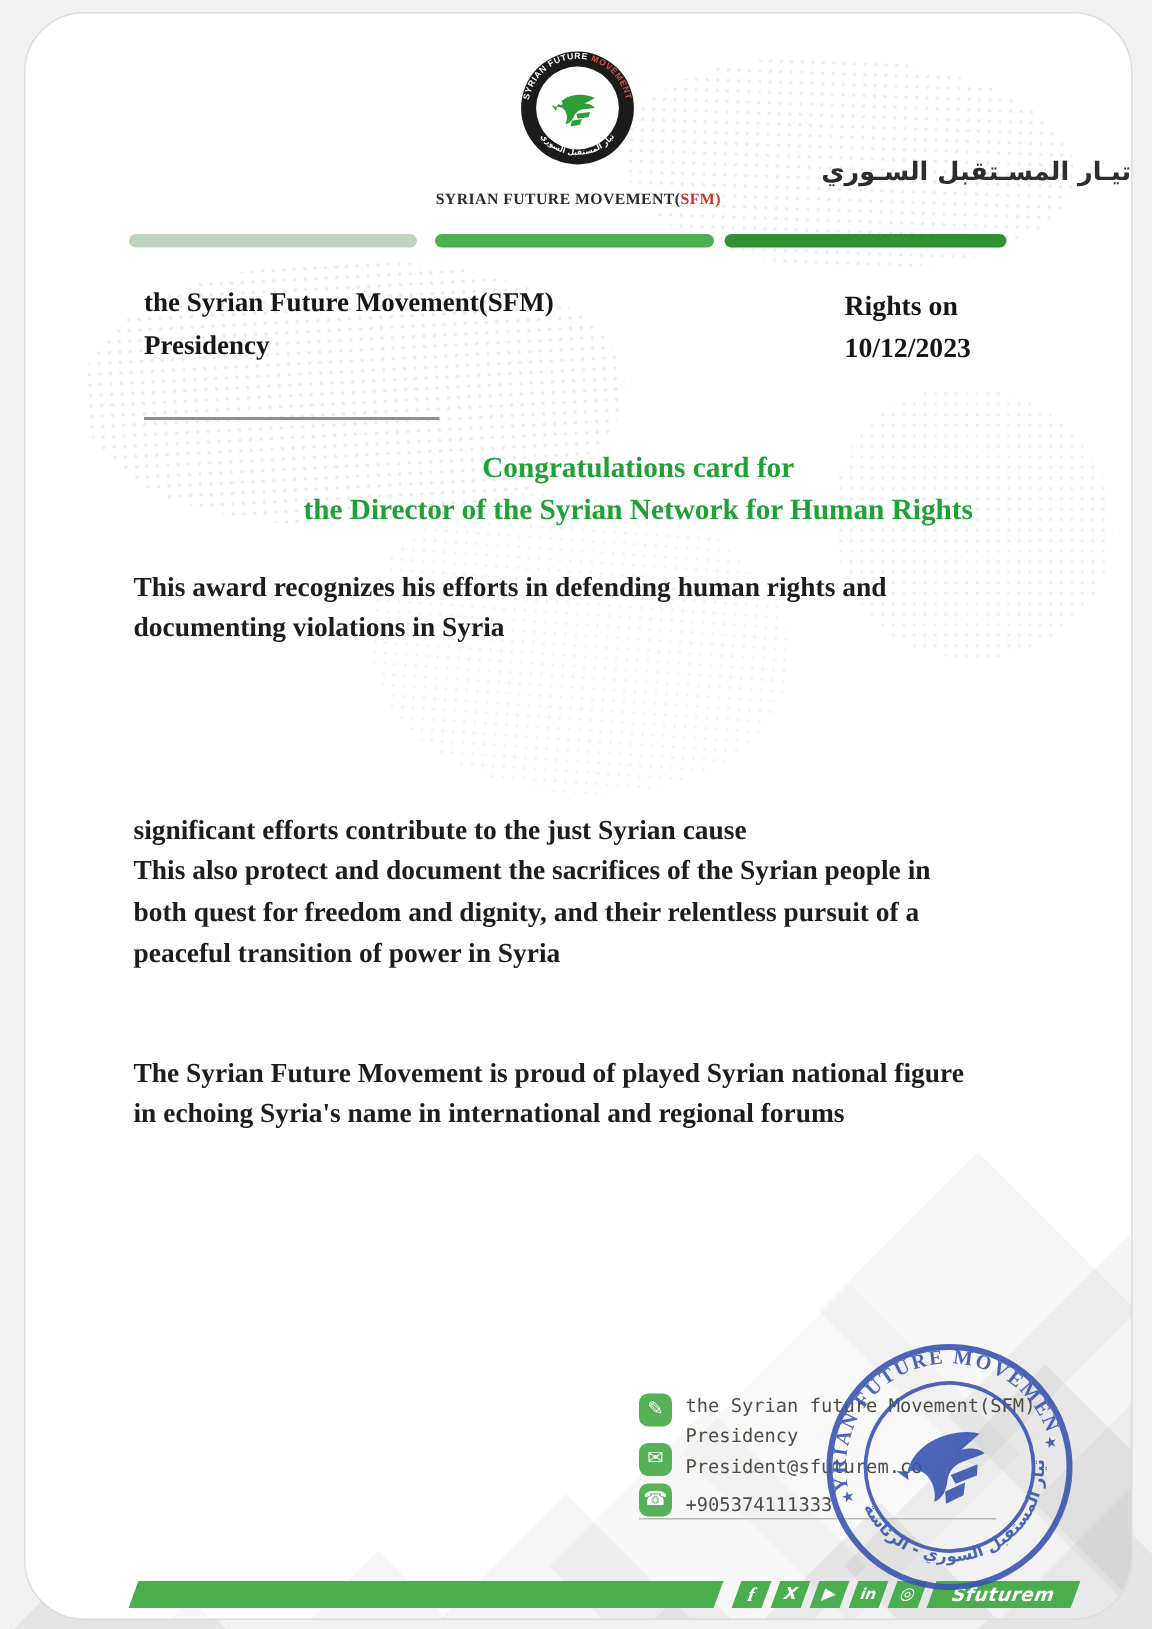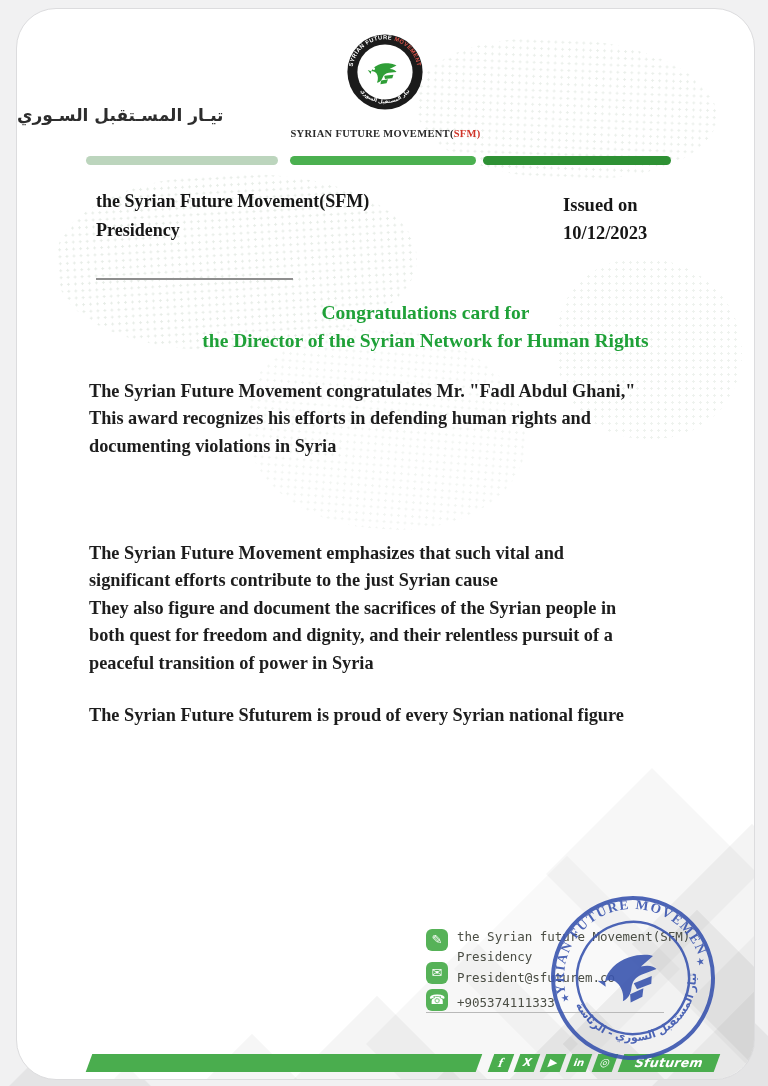--- a/index.html
+++ b/index.html
@@ -18,21 +18,21 @@
   .dots {
     position:absolute;
     background-image: radial-gradient(circle, rgba(125,155,125,0.22) 1px, transparent 1.4px);
     background-size:7px 7px; border-radius:45% 55% 50% 50%;
   }
   
   .dia { position:absolute; transform:rotate(45deg); }
   
   .logo-svg { position:absolute; left:328px; top:23px; width:80px; height:80px; }
   .arabic-name {
-    position:absolute; left:0; top:96px; width:100%; text-align:left;
+    position:absolute; left:0; top:96px; width:100%; text-align:right;
     font-family:"DejaVu Sans", sans-serif; font-weight:bold; font-size:17px; color:#2d2d2d;
     direction:rtl;
   }
   .latin-name {
     position:absolute; left:0; top:119px; width:100%; text-align:center;
     font-family:"Liberation Serif", serif; font-weight:bold; font-size:10.5px;
     letter-spacing:0.3px; color:#2a2a2a;
   }
   .latin-name .sfm { color:#cf3227; }
   
@@ -150,43 +150,42 @@
     <div class="bar bar2"></div>
     <div class="bar bar3"></div>
 
     <div class="hdr z1">
       <div>the Syrian Future Movement(SFM)</div>
       <div>Presidency</div>
     </div>
     <div class="hdr-underline"></div>
 
     <div class="issued z1">
-      <div>Issued on</div>
+      <div>Rights on</div>
       <div>10/12/2023</div>
     </div>
 
     <div class="doc-title z1">
       <div>Congratulations card for</div>
       <div>the Director of the Syrian Network for Human Rights</div>
     </div>
 
     <div class="para p1 z1">
-      <div>The Syrian Future Movement congratulates Mr. "Fadl Abdul Ghani,"</div>
       <div>This award recognizes his efforts in defending human rights and</div>
       <div>documenting violations in Syria</div>
     </div>
     <div class="para p2 z1">
-      <div>The Syrian Future Movement emphasizes that such vital and</div>
       <div>significant efforts contribute to the just Syrian cause</div>
-      <div>They also figure and document the sacrifices of the Syrian people in</div>
+      <div>This also protect and document the sacrifices of the Syrian people in</div>
       <div>both quest for freedom and dignity, and their relentless pursuit of a</div>
       <div>peaceful transition of power in Syria</div>
     </div>
     <div class="para p3 z1">
-      <div>The Syrian Future Sfuturem is proud of every Syrian national figure</div>
+      <div>The Syrian Future Movement is proud of played Syrian national figure</div>
+      <div>in echoing Syria's name in international and regional forums</div>
     </div>
 
     <div class="c-icon" style="left:409px; top:920px;"><span>✎</span></div>
     <div class="c-text" style="top:920px;">the Syrian future Movement(SFM)</div>
     <div class="c-text" style="top:940px;">Presidency</div>
 
     <div class="c-icon" style="left:409px; top:953px;"><span>✉</span></div>
     <div class="c-text" style="top:961px;">President@sfuturem.co</div>
 
     <div class="c-icon" style="left:409px; top:980px;"><span>☎</span></div>

